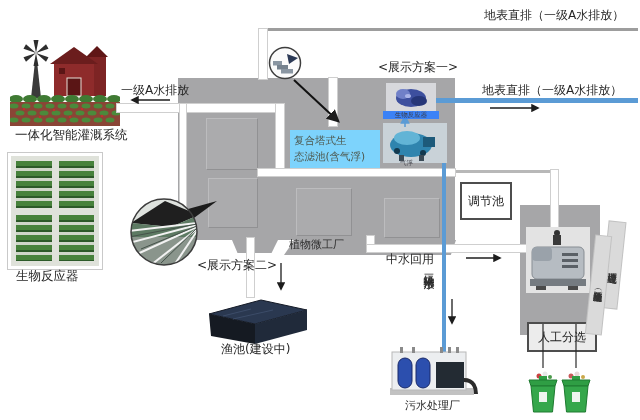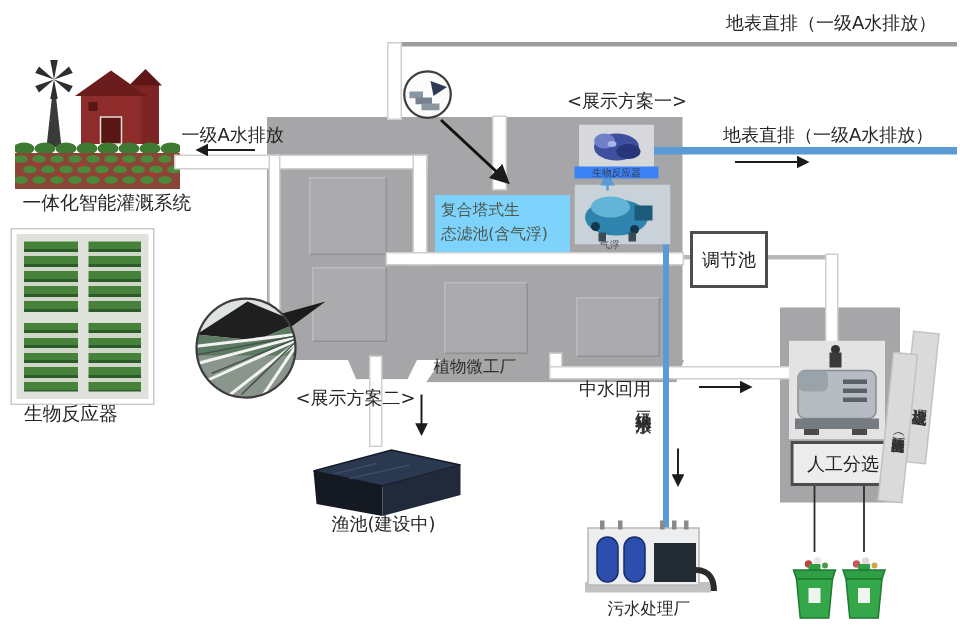--- a/index.html
+++ b/index.html
@@ -9,21 +9,21 @@
   .lbl{position:absolute;color:#262626;white-space:nowrap;z-index:50;line-height:1.25;}
   .pipe{position:absolute;background:#ffffff;box-shadow:0 0 0 1px #cfcfcf;z-index:10;}
   .bpipe{position:absolute;background:#5b9bd5;z-index:12;}
   .grayline{position:absolute;background:#9d9d9d;z-index:9;}
   .building{position:absolute;background:#a6a6a8;z-index:1;}
   .emboss{position:absolute;background:#ababad;border-style:solid;border-width:1px;
           border-color:#bcbcbe #919193 #919193 #bcbcbe;z-index:2;}
   .patch{position:absolute;background:#7dd3fc;color:#4e584e;font-size:10.5px;line-height:1.5;
          padding:3px 4px;white-space:pre-line;z-index:6;}
   .node{position:absolute;background:#ffffff;border:2px solid #4d4d4d;display:flex;
-        align-items:center;justify-content:center;font-size:12px;color:#222;z-index:15;}
+        align-items:center;justify-content:center;font-size:12px;color:#222;z-index:15;margin-top:28px;}
   .vtext{position:absolute;writing-mode:vertical-rl;text-orientation:upright;color:#2a2a2a;z-index:50;}
   .vstrip{position:absolute;writing-mode:vertical-rl;text-orientation:upright;background:#dadada;
           color:#333;display:flex;align-items:center;justify-content:center;z-index:16;
           box-shadow:0 0 0 1px #c2c2c2;}
   .illus{position:absolute;z-index:5;}
   .mach{position:absolute;z-index:13;}
   svg{display:block;}
 </style>
 </head>
 <body>

